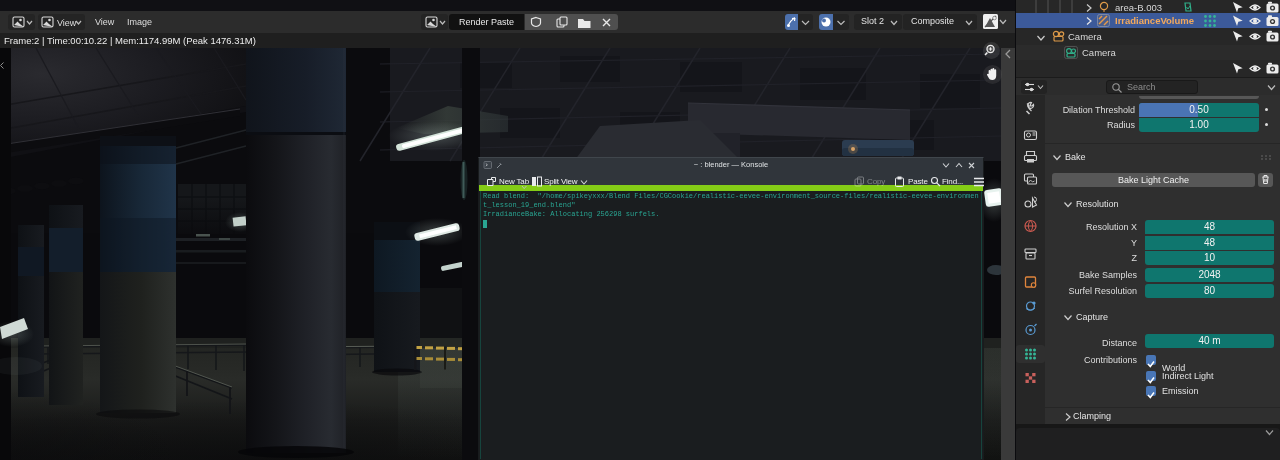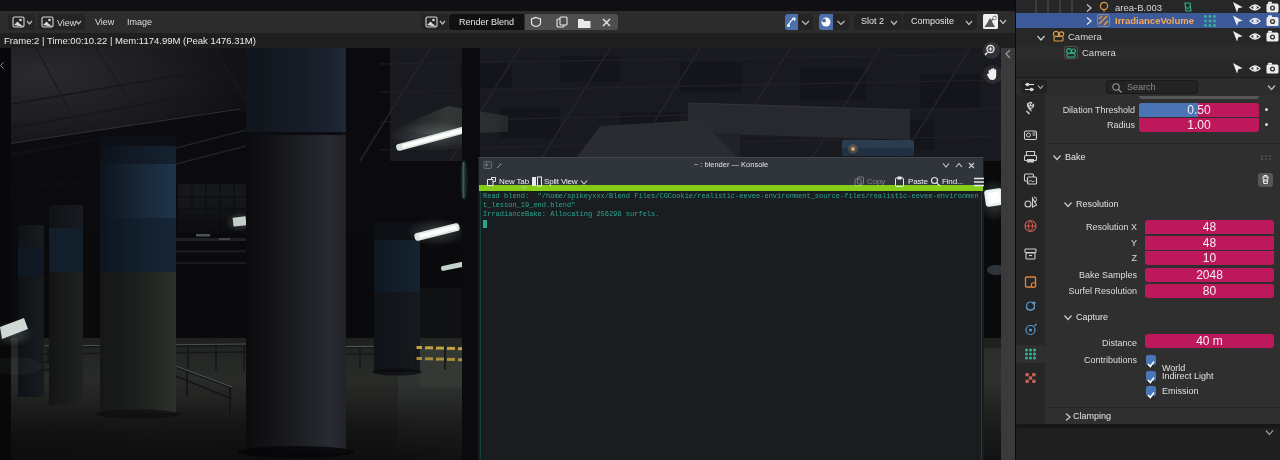--- a/index.html
+++ b/index.html
@@ -29,21 +29,21 @@
   
   #rp { left:1016px; top:0; width:264px; height:460px; background:#2f2f2f; }
   #outl { position:absolute; left:0; top:0; width:264px; height:77px; background:#272727; }
   .orow { position:absolute; left:0; width:264px; height:15px; }
   .orow .txt { position:absolute; top:2px; font-size:9.5px; color:#d8d8d8; }
   #props-h { position:absolute; left:0; top:77px; width:264px; height:18px; background:#2c2c2c; border-top:1px solid #1b1b1b; }
   #tabs { position:absolute; left:0; top:95px; width:29px; height:329px; background:#262626; }
   #pmain { position:absolute; left:29px; top:95px; width:235px; height:329px; background:#2f2f2f; border-radius:0 0 4px 4px; }
   #pbottom { position:absolute; left:0; top:424px; width:264px; height:36px; background:#171717; }
   .lab { position:absolute; font-size:9px; color:#dedede; text-align:right; }
-  .fld { position:absolute; left:100px; width:129px; height:14px; background:#be185d; border-radius:3px; font-size:12px; color:#f2f2f2; text-align:center; line-height:14px; }
+  .fld { position:absolute; left:100px; width:129px; height:14px; background:#0f766e; border-radius:3px; font-size:10px; color:#f2f2f2; text-align:center; line-height:14px; }
   .phead { position:absolute; font-size:9px; color:#e4e4e4; }
   .cb { position:absolute; width:10px; height:10px; background:#4976b6; border-radius:2px; }
   .cbl { position:absolute; font-size:9px; color:#e0e0e0; }
 </style>
 </head>
 <body>
 <div id="root">
   <div id="rw" class="abs">
     <div id="rw-header" class="abs">
       <div class="btn" style="left:8px;top:3px;width:27px;height:16px;">
@@ -66,21 +66,21 @@
       <div class="hdr-txt" style="left:95px;top:6px;">View</div>
       <div class="hdr-txt" style="left:127px;top:6px;">Image</div>
       <div class="btn" style="left:421px;top:3px;width:27px;height:16px;">
         <svg width="27" height="16">
             <rect x="5" y="3" width="11" height="10" rx="1.5" fill="none" stroke="#d8d8d8" stroke-width="1.1"></rect>
             <circle cx="12.5" cy="6" r="1.3" fill="#d8d8d8"></circle>
             <path d="M6 11 L9.5 7.5 L12 10 L16 13 Z" fill="#d8d8d8"></path>
             <path d="M19 7 l2.5 3 l2.5 -3" fill="none" stroke="#bbb" stroke-width="1.2"></path>
           </svg>
       </div>
-      <div class="abs" style="left:449px;top:3px;width:75px;height:16px;background:#111111;border-radius:3px 0 0 3px;font-size:9px;color:#e8e8e8;text-align:center;line-height:16px;">Render Blend</div>
+      <div class="abs" style="left:449px;top:3px;width:75px;height:16px;background:#111111;border-radius:3px 0 0 3px;font-size:9px;color:#e8e8e8;text-align:center;line-height:16px;">Render Paste</div>
       <div class="abs" style="left:525px;top:3px;width:93px;height:16px;background:#4f4f4f;border-radius:0 3px 3px 0;">
         <svg width="93" height="16">
           <path d="M11 3.5 l4.5 1.5 v4 c0 2.5 -4.5 3.5 -4.5 3.5 c0 0 -4.5 -1 -4.5 -3.5 v-4 Z" fill="none" stroke="#e8e8e8" stroke-width="1.2"></path>
           <rect x="32" y="5" width="7" height="8" rx="1" fill="none" stroke="#e8e8e8" stroke-width="1.1"></rect>
             <rect x="35" y="3" width="7" height="8" rx="1" fill="#4f4f4f" stroke="#e8e8e8" stroke-width="1.1"></rect>
           <path d="M53 5 h5 l1.5 2 h6 v7 h-12.5 Z" fill="#e8e8e8"></path>
           <path d="M78 5 l7 7 M85 5 l-7 7" stroke="#e8e8e8" stroke-width="1.4" fill="none"></path>
         </svg>
       </div>
       <div class="abs" style="left:785px;top:3px;width:13px;height:16px;background:#4c70ac;border-radius:3px 0 0 3px;">
@@ -725,20 +725,21 @@
 
       <div class="abs" style="left:0;top:48px;width:235px;height:1px;background:#262626;"></div>
       <svg width="10" height="10" style="position:absolute;left:7px;top:58px;">
           <path d="M1.5 2.5 l3.5 4 L8.5 2.5" stroke="#ccc" stroke-width="1.2" fill="none"></path>
         </svg>
       <div class="phead" style="left:20px;top:57px;">Bake</div>
       <svg width="14" height="8" style="position:absolute;right:6px;top:59px;opacity:0.5;">
           <path d="M1 2 h12 M1 5 h12" stroke="#999" stroke-width="1.2" stroke-dasharray="2 2"></path>
         </svg>
 
+      <div class="abs" style="left:7px;top:78px;width:203px;height:14px;background:#575757;border-radius:3px;font-size:9px;color:#f0f0f0;text-align:center;line-height:14px;">Bake Light Cache</div>
       <div class="abs" style="left:213px;top:78px;width:15px;height:14px;background:#575757;border-radius:3px;">
         <svg width="15" height="14">
             <path d="M4.5 4 h6 M6 4 v-1.5 h3 V4 M5 4 l0.7 6.5 h3.6 L10 4 M6.8 6 v2.8 M8.2 6 v2.8" stroke="#e8e8e8" stroke-width="1" fill="none"></path>
           </svg>
       </div>
 
       <svg width="10" height="10" style="position:absolute;left:18px;top:105px;">
           <path d="M1.5 2.5 l3.5 4 L8.5 2.5" stroke="#ccc" stroke-width="1.2" fill="none"></path>
         </svg>
       <div class="phead" style="left:31px;top:104px;">Resolution</div>

